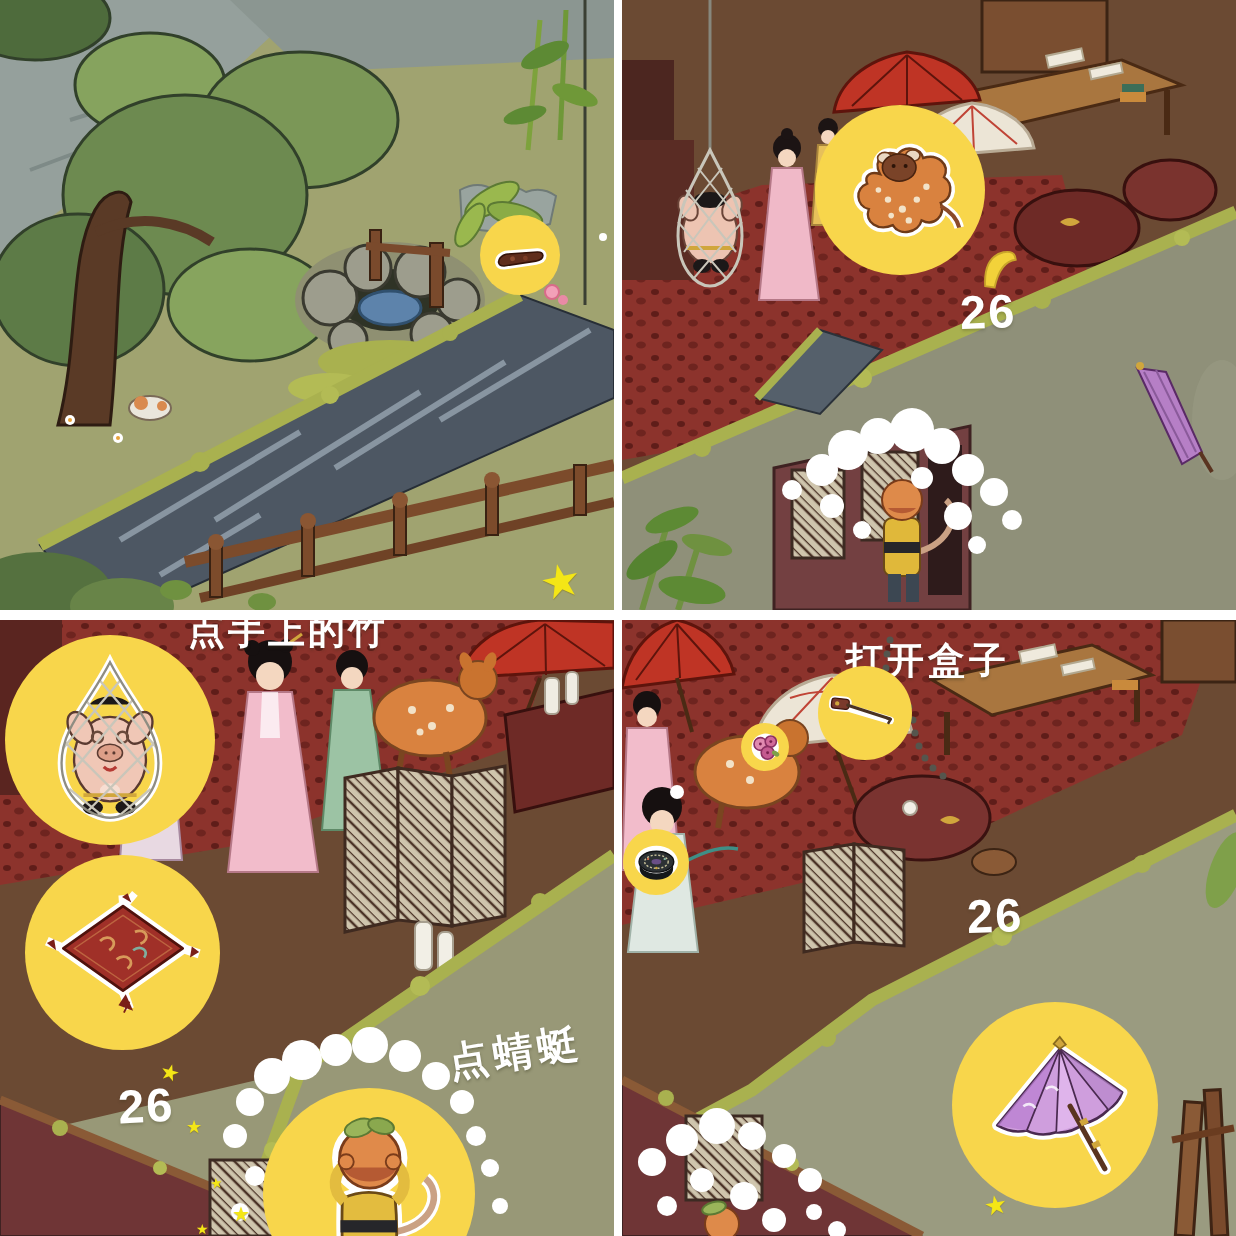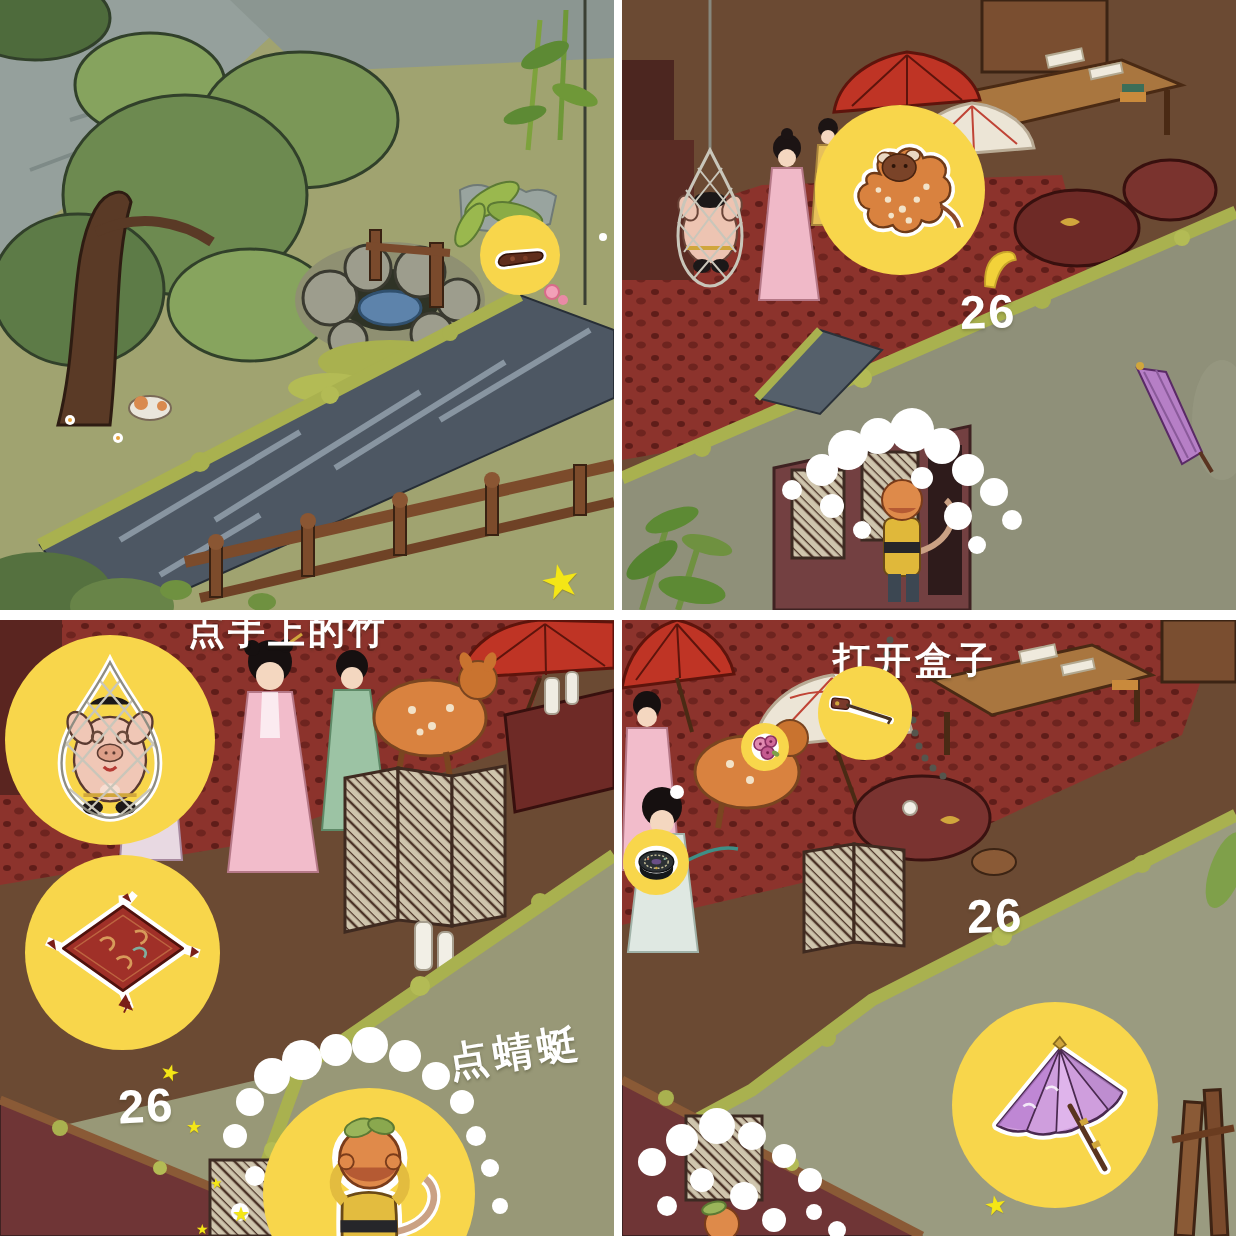--- a/index.html
+++ b/index.html
@@ -575,21 +575,21 @@
       <g>
         <circle cx="100" cy="604" r="17" fill="#de8a4a" stroke="#7a3c1a" stroke-width="2"></circle>
         <ellipse cx="92" cy="588" rx="12" ry="6" fill="#9ab55a" stroke="#5c7a34" stroke-width="2" transform="rotate(-14 92 588)"></ellipse>
       </g>
       <g>
         <rect x="558" y="482" width="18" height="134" fill="#8a5a36" stroke="#3f2414" stroke-width="3" transform="rotate(4 567 549)"></rect>
         <rect x="586" y="470" width="16" height="146" fill="#7a4a2c" stroke="#3f2414" stroke-width="3" transform="rotate(-3 594 543)"></rect>
         <line x1="550" y1="520" x2="612" y2="508" stroke="#6a3c20" stroke-width="7"></line>
       </g>
     </svg>
-    <div class="cn" style="left:211px;top:16px;font-size:37px;letter-spacing:4px;">打开盒子</div>
+    <div class="cn" style="left:224px;top:16px;font-size:37px;letter-spacing:4px;">打开盒子</div>
     <div class="hint" style="left:196px;top:46px;width:94px;height:94px;">
       <svg viewBox="0 0 120 60">
         <g transform="rotate(6 60 30)">
           <path d="M15,22 L102,38" stroke="#ffffff" stroke-width="12" stroke-linecap="round"></path>
           <rect x="6" y="12" width="28" height="16" rx="5" fill="#ffffff" stroke="#ffffff" stroke-width="8"></rect>
           <rect x="6" y="12" width="28" height="16" rx="5" fill="#7a3a2c" stroke="#3c140c" stroke-width="2"></rect>
           <circle cx="15" cy="20" r="3.5" fill="#d0a63c"></circle>
           <path d="M32,21 L102,36" stroke="#4a3322" stroke-width="5" stroke-linecap="round"></path>
           <path d="M94,34 l8,3 l-3,7" stroke="#4a3322" stroke-width="4" fill="none"></path>
         </g>

